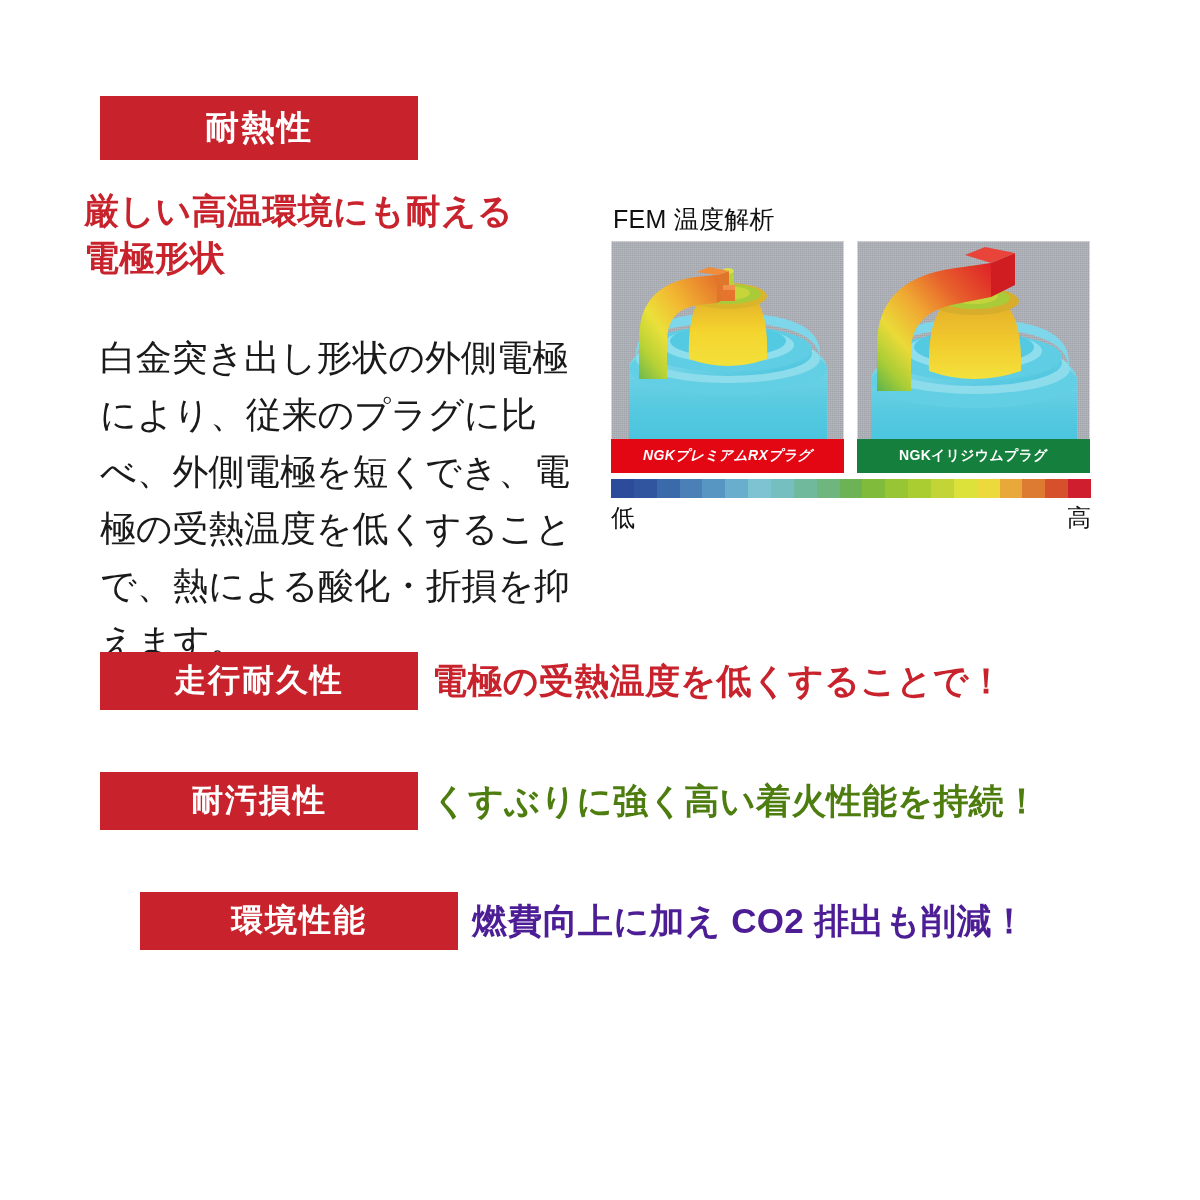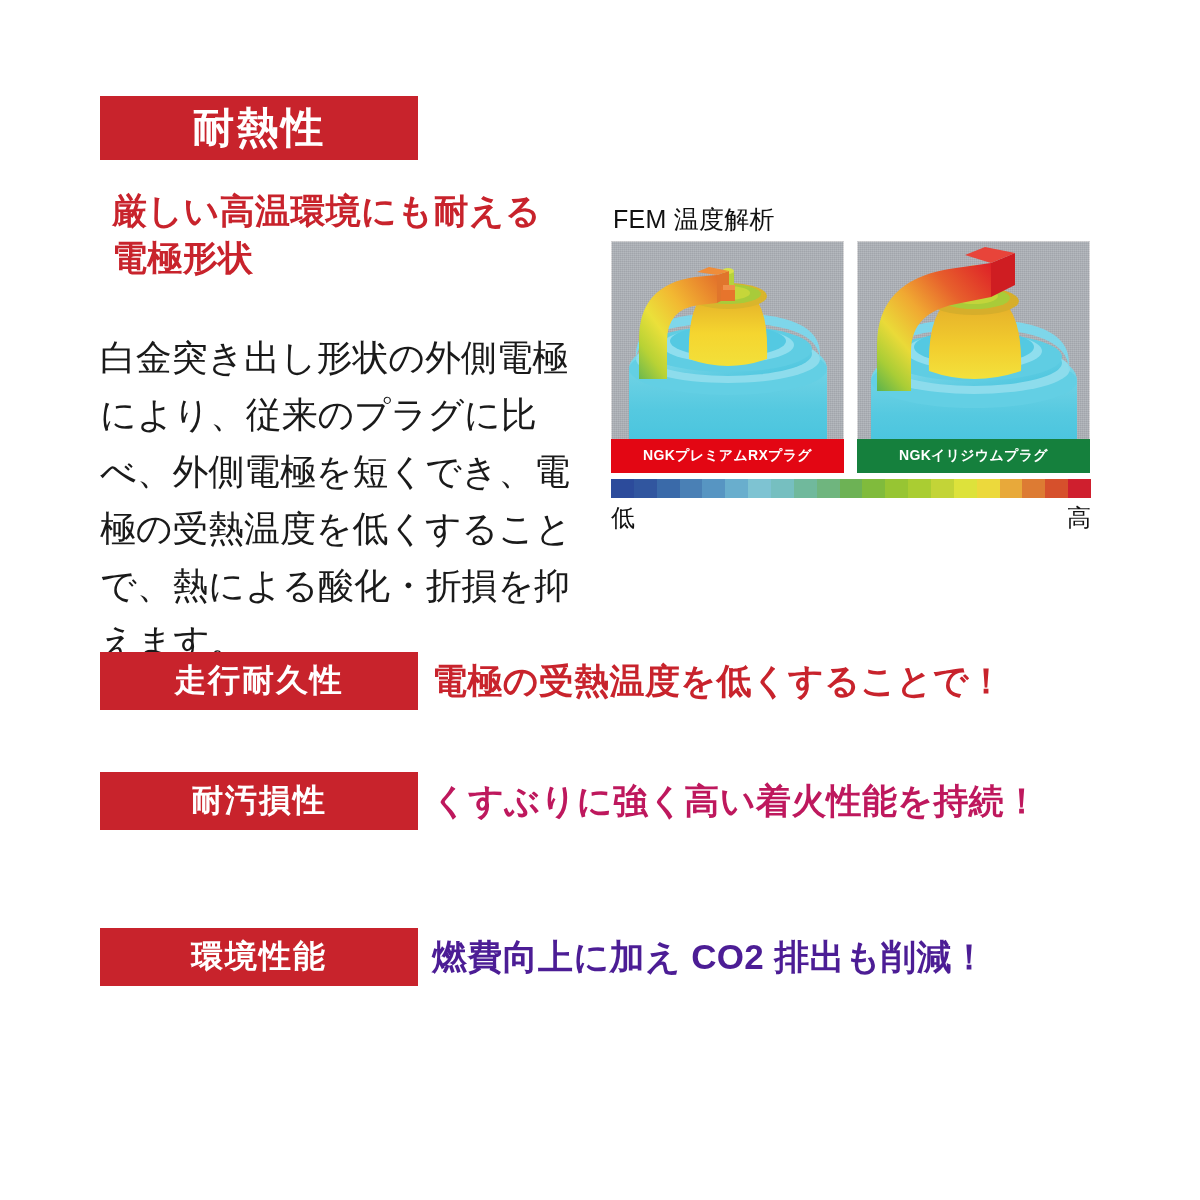--- a/index.html
+++ b/index.html
@@ -19,24 +19,24 @@
     color:#ffffff;
     display:flex;align-items:center;justify-content:center;
     font-weight:700;
     letter-spacing:.06em;
     box-sizing:border-box;
   }
 
   
   .sec1-badge{
     position:absolute;left:100px;top:96px;width:318px;height:64px;
-    font-size:42px;
+    font-size:34px;
   }
   .sec1-head{
-    position:absolute;left:112px;top:188px;width:500px;
+    position:absolute;left:84px;top:188px;width:500px;
     color:#c8232c;font-size:35px;font-weight:700;line-height:1.33;
     letter-spacing:.01em;
   }
   .sec1-body{
     position:absolute;left:100px;top:330px;width:492px;
     color:#1a1a1a;font-size:36px;line-height:1.58;font-weight:400;
     letter-spacing:-0.005em;
   }
 
   
@@ -57,21 +57,21 @@
     position:absolute;inset:0;
     background-image:
       repeating-linear-gradient(0deg,rgba(255,255,255,.05) 0 1px,rgba(0,0,0,.04) 1px 2px),
       repeating-linear-gradient(90deg,rgba(255,255,255,.045) 0 1px,rgba(0,0,0,.035) 1px 2px);
   }
   .fem-caption{
     position:absolute;left:0;bottom:0;width:100%;height:34px;
     display:flex;align-items:center;justify-content:center;
     color:#fff;font-size:14px;font-weight:700;letter-spacing:.02em;
   }
-  .cap-red{background:#e30613;}
+  .cap-red{background:#e30613;font-style:italic;}
   .cap-blue{background:#0b4f9e;}
 
   
   .scale-bar{
     position:absolute;left:611px;top:479px;width:480px;height:19px;
     display:flex;
   }
   .scale-bar span{flex:1 1 0;height:100%;display:block;}
   .scale-labels{
     position:absolute;left:611px;top:502px;width:480px;height:30px;
@@ -86,21 +86,21 @@
     font-size:32px;
   }
   .frow .ftext{
     position:absolute;left:332px;top:0;height:58px;
     display:flex;align-items:center;
     color:#c8232c;font-size:35px;font-weight:700;letter-spacing:.01em;
     white-space:nowrap;
   }
   #frow-0{top:652px;}
   #frow-1{top:772px;}
-  #frow-2{top:928px;}
+  #frow-2{top:892px;margin-left:40px;}
 </style>
 </head>
 <body>
 
 <div class="page">
 
   <div class="badge sec1-badge" style="background: rgb(200, 35, 44);">耐熱性</div>
 
   <div class="sec1-head" style="color: rgb(200, 35, 44);">厳しい高温環境にも耐える<br>電極形状</div>
 
@@ -249,21 +249,21 @@
     <span>高</span>
   </div>
 
   <div class="frow" id="frow-0">
     <div class="badge" style="background: rgb(200, 35, 44);">走行耐久性</div>
     <div class="ftext" style="color: rgb(200, 35, 44);">電極の受熱温度を低くすることで！</div>
   </div>
 
   <div class="frow" id="frow-1">
     <div class="badge" style="background: rgb(200, 35, 44);">耐汚損性</div>
-    <div class="ftext" style="color: #be185d;">くすぶりに強く高い着火性能を持続！</div>
+    <div class="ftext" style="color: #4d7c0f;">くすぶりに強く高い着火性能を持続！</div>
   </div>
 
   <div class="frow" id="frow-2">
     <div class="badge" style="background: rgb(200, 35, 44);">環境性能</div>
     <div class="ftext" style="color: #4c1d95;">燃費向上に加え CO2 排出も削減！</div>
   </div>
 
 </div>
 
 </body></html>

